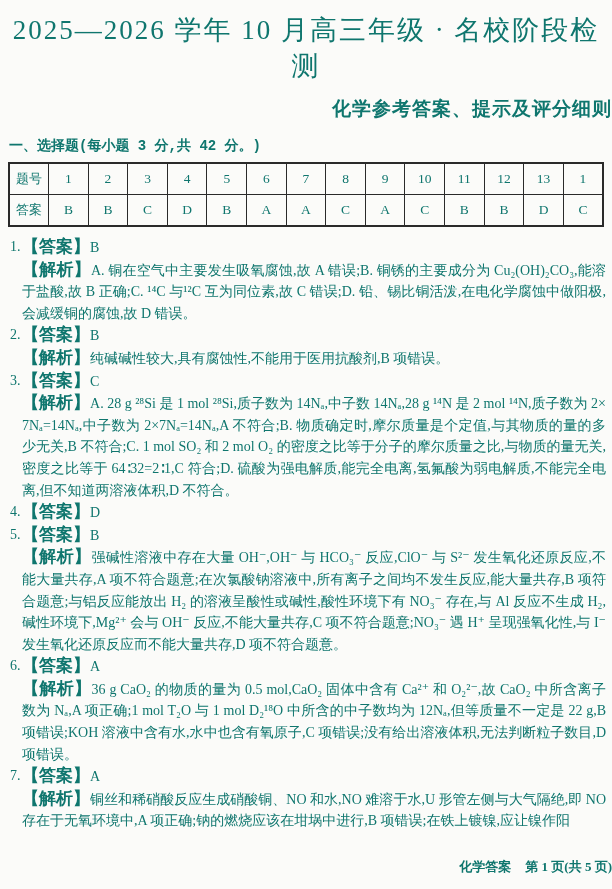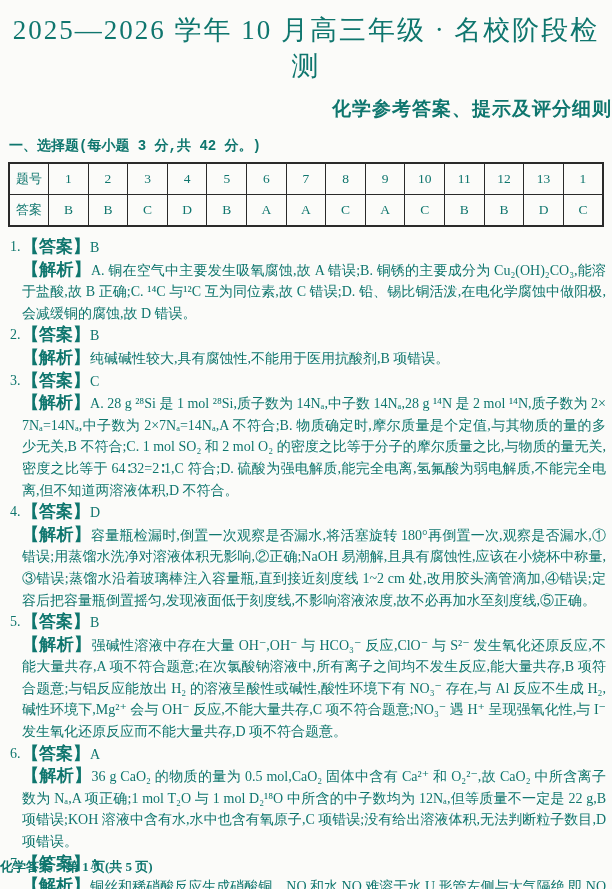--- a/index.html
+++ b/index.html
@@ -68,21 +68,21 @@
     font-family: "Liberation Sans", "DejaVu Sans", sans-serif;
     font-weight: bold;
     font-size: 17px;
   }
   .analysis { text-align: justify; word-break: break-all; }
   .footer {
     position: absolute;
     bottom: 13px;
     left: 0;
     width: 100%;
-    text-align: left;
+    text-align: right;
     font-size: 13px;
   }
   .footer .doc-label {
     font-family: "Liberation Sans", "DejaVu Sans", sans-serif;
     font-weight: bold;
     margin-right: 14px;
   }
   .footer .page-info { font-weight: 600; }
 </style>
 </head>
@@ -160,23 +160,20 @@
       </div>
       <div class="analysis">
         <span class="lbl">【解析】</span><span>A. 28 g ²⁸Si 是 1 mol ²⁸Si,质子数为 14Nₐ,中子数 14Nₐ,28 g ¹⁴N 是 2 mol ¹⁴N,质子数为 2×7Nₐ=14Nₐ,中子数为 2×7Nₐ=14Nₐ,A 不符合;B. 物质确定时,摩尔质量是个定值,与其物质的量的多少无关,B 不符合;C. 1 mol SO₂ 和 2 mol O₂ 的密度之比等于分子的摩尔质量之比,与物质的量无关,密度之比等于 64∶32=2∶1,C 符合;D. 硫酸为强电解质,能完全电离,氢氟酸为弱电解质,不能完全电离,但不知道两溶液体积,D 不符合。</span>
       </div>
     </div>
 
     <div class="item">
       <div class="answer-line">
         <span class="num">4.</span><span class="lbl">【答案】</span><span>D</span>
       </div>
-      <div class="analysis">
-        <span class="lbl">【解析】</span><span>容量瓶检漏时,倒置一次观察是否漏水,将活塞旋转 180°再倒置一次,观察是否漏水,①错误;用蒸馏水洗净对溶液体积无影响,②正确;NaOH 易潮解,且具有腐蚀性,应该在小烧杯中称量,③错误;蒸馏水沿着玻璃棒注入容量瓶,直到接近刻度线 1~2 cm 处,改用胶头滴管滴加,④错误;定容后把容量瓶倒置摇匀,发现液面低于刻度线,不影响溶液浓度,故不必再加水至刻度线,⑤正确。</span>
-      </div>
     </div>
 
     <div class="item">
       <div class="answer-line">
         <span class="num">5.</span><span class="lbl">【答案】</span><span>B</span>
       </div>
       <div class="analysis">
         <span class="lbl">【解析】</span><span>强碱性溶液中存在大量 OH⁻,OH⁻ 与 HCO₃⁻ 反应,ClO⁻ 与 S²⁻ 发生氧化还原反应,不能大量共存,A 项不符合题意;在次氯酸钠溶液中,所有离子之间均不发生反应,能大量共存,B 项符合题意;与铝反应能放出 H₂ 的溶液呈酸性或碱性,酸性环境下有 NO₃⁻ 存在,与 Al 反应不生成 H₂,碱性环境下,Mg²⁺ 会与 OH⁻ 反应,不能大量共存,C 项不符合题意;NO₃⁻ 遇 H⁺ 呈现强氧化性,与 I⁻ 发生氧化还原反应而不能大量共存,D 项不符合题意。</span>
       </div>
     </div>

